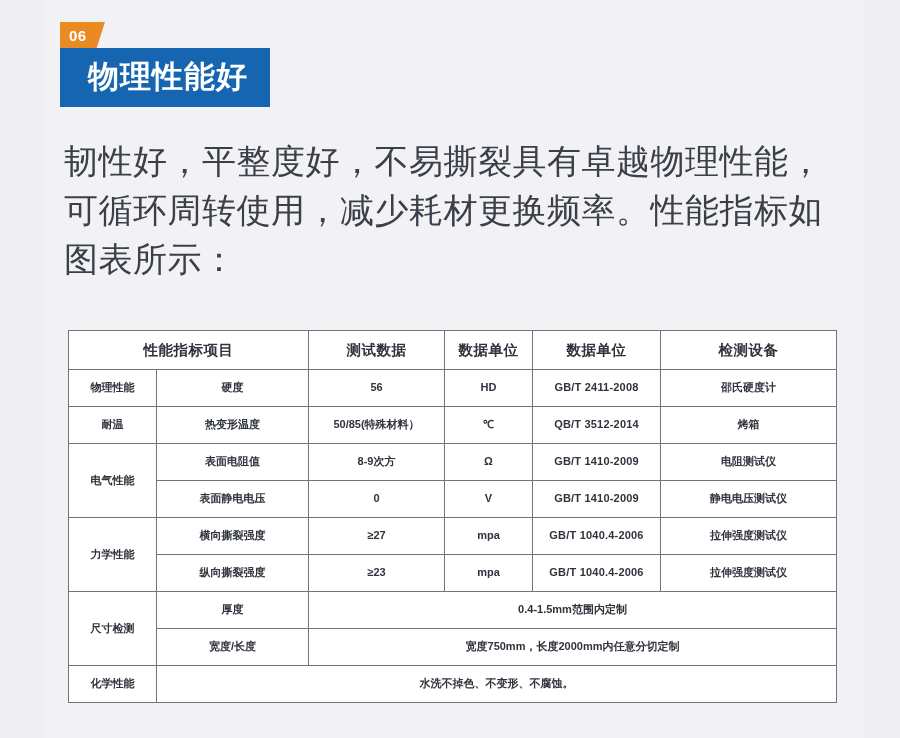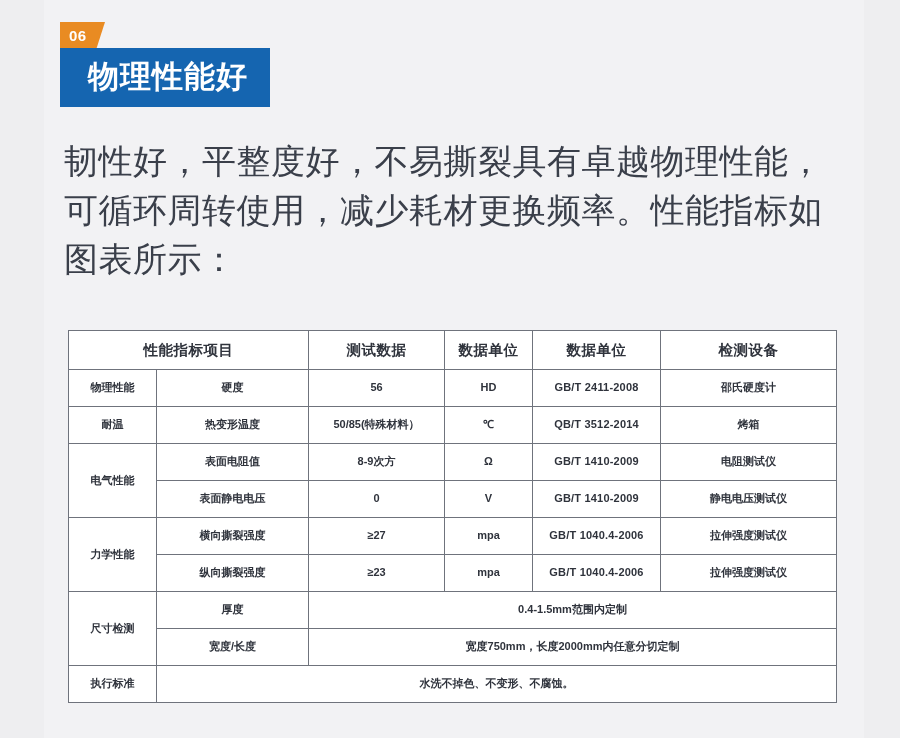--- a/index.html
+++ b/index.html
@@ -247,21 +247,21 @@
             <td class="sub-cell">厚度</td>
             <td class="wide-cell" colspan="4">0.4-1.5mm范围内定制</td>
           </tr>
 
           <tr>
             <td class="sub-cell">宽度/长度</td>
             <td class="wide-cell" colspan="4">宽度750mm，长度2000mm内任意分切定制</td>
           </tr>
 
           <tr>
-            <td class="group-cell">执行标准</td>
+            <td class="group-cell">化学性能</td>
             <td class="wide-cell" colspan="5">水洗不掉色、不变形、不腐蚀。</td>
           </tr>
 
         </tbody>
       </table>
     </div>
 
   </div>
 </div>
 

